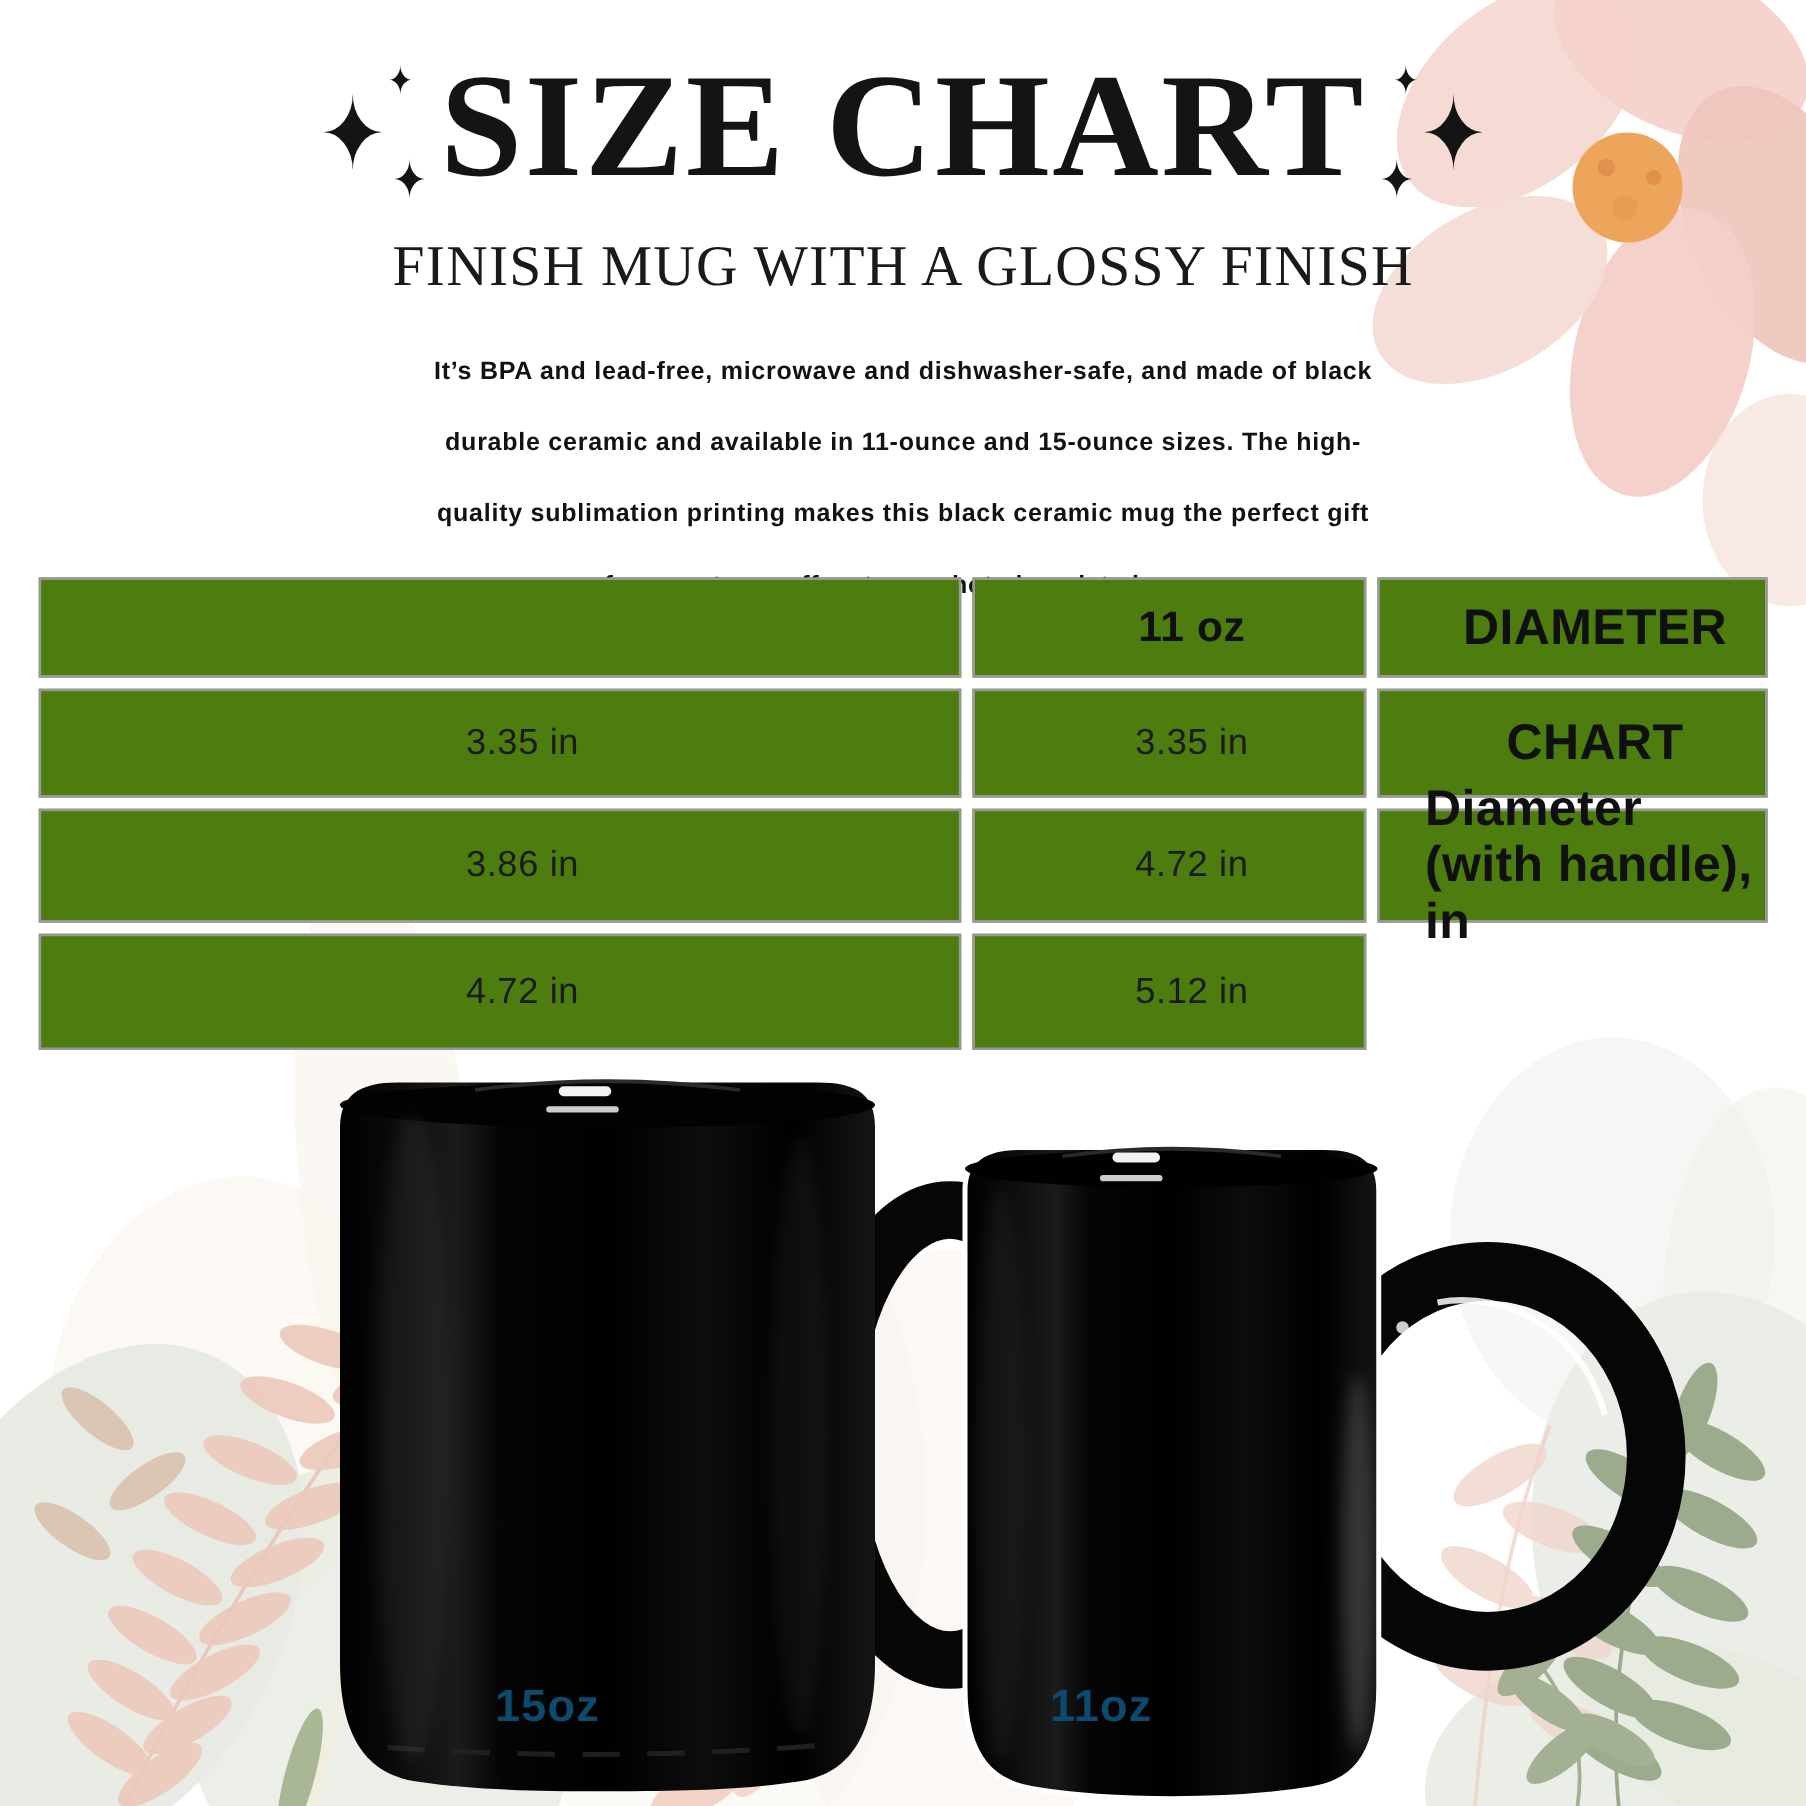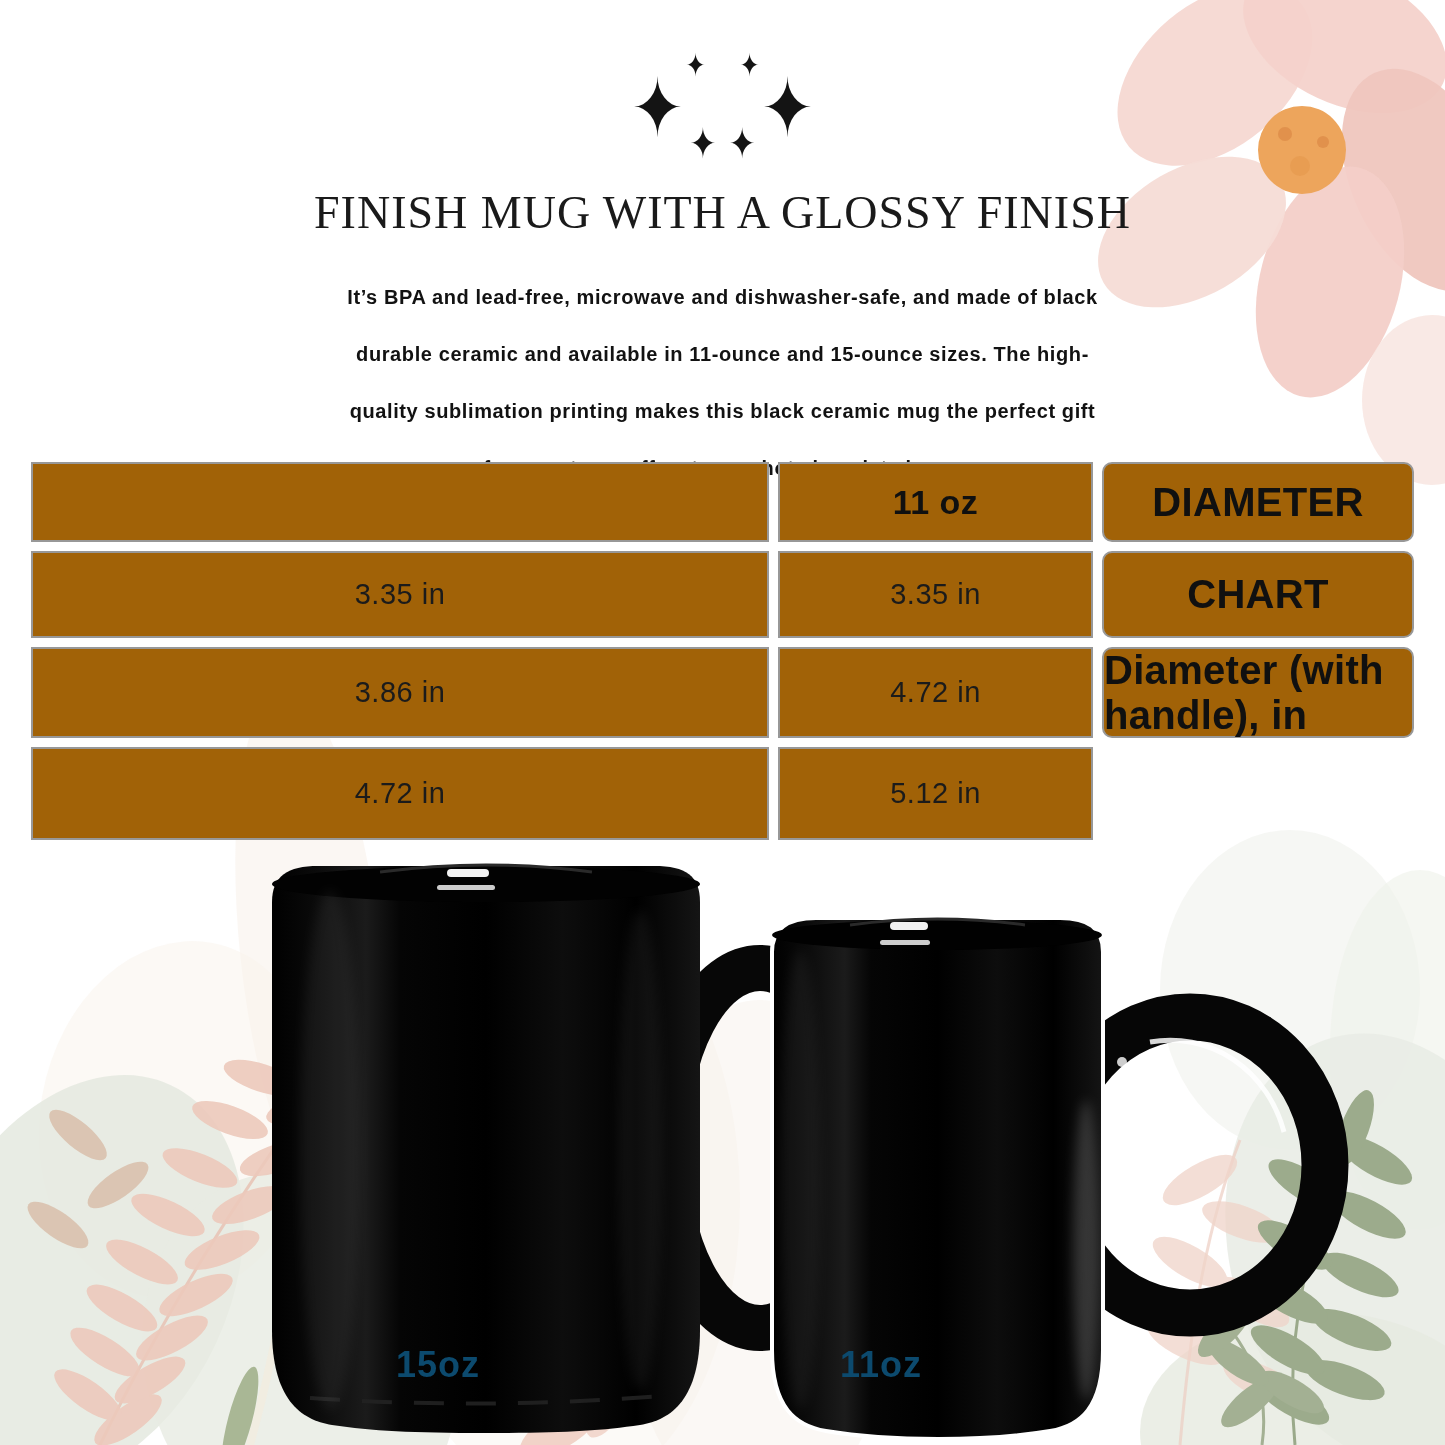--- a/index.html
+++ b/index.html
@@ -26,24 +26,24 @@
 
   
   .description{position:absolute;top:249px;left:50%;transform:translateX(-50%);
                width:1380px;z-index:2;text-align:center;white-space:pre-line;
                font-size:20px;font-weight:600;letter-spacing:.6px;line-height:57px;color:#121212;}
 
   
   .size-table{position:absolute;top:462px;left:31px;z-index:2;display:grid;
               grid-template-columns:738px 315px 312px;
               grid-template-rows:80px 87px 91px 93px;gap:9px;}
-  .cell{background:#a16207;border:2px solid #989898;display:flex;
-        align-items:center;justify-content:center;}
+  .cell{background:#4d7c0f;border:2px solid #989898;display:flex;
+        align-items:center;justify-content:center;padding-left:36px;}
   .col-head{font-weight:700;font-size:34px;letter-spacing:.5px;}
-  .row-label{font-weight:700;font-size:40px;letter-spacing:.3px;border-radius:10px;}
+  .row-label{font-weight:700;font-size:40px;letter-spacing:.3px;}
   .val{font-weight:400;font-size:29px;letter-spacing:.5px;color:#1b1b1b;}
 
   
   .mug-label{position:absolute;z-index:3;color:#0c4a6e;font-weight:700;
              font-size:36px;letter-spacing:1px;}
   .mug-label-15{left:396px;top:1344px;}
   .mug-label-11{left:840px;top:1344px;}
 </style>
 </head>
 <body>
@@ -194,20 +194,21 @@
     </g>
   </svg>
 
   <div class="header">
     <div class="title-row">
       <span class="sparks sparks-left">
         <i class="sp sp-small">✦</i>
         <i class="sp sp-big">✦</i>
         <i class="sp sp-med">✦</i>
       </span>
+      <h1 class="main-title">SIZE CHART</h1>
       <span class="sparks sparks-right">
         <i class="sp sp-small">✦</i>
         <i class="sp sp-big">✦</i>
         <i class="sp sp-med">✦</i>
       </span>
     </div>
     <div class="subtitle">FINISH MUG WITH A GLOSSY FINISH</div>
   </div>
 
   <p class="description">It’s BPA and lead-free, microwave and dishwasher-safe, and made of black

